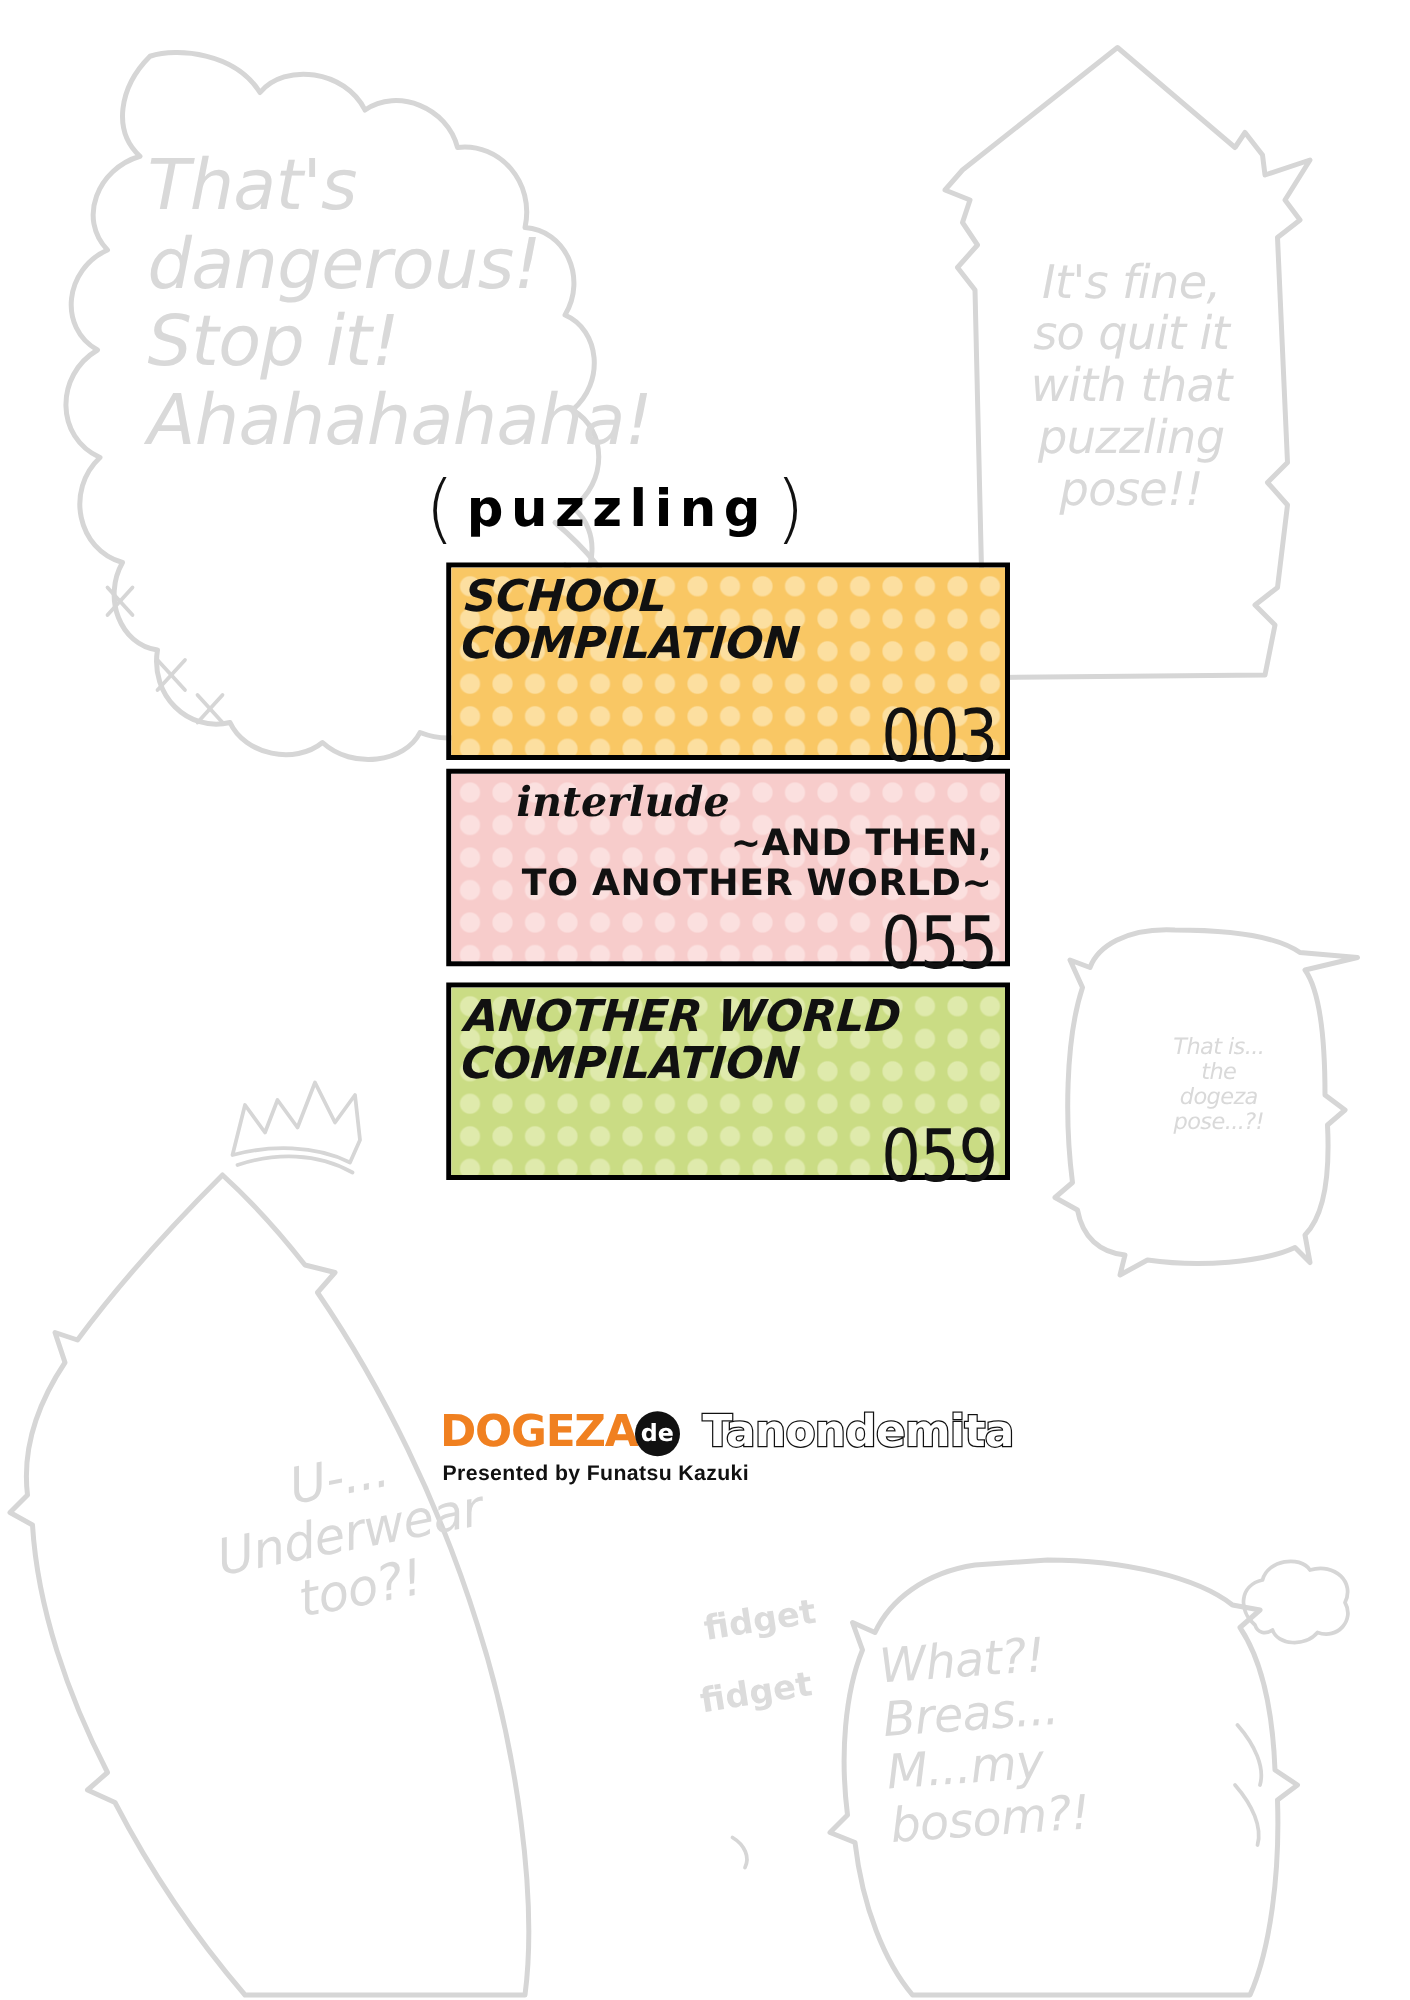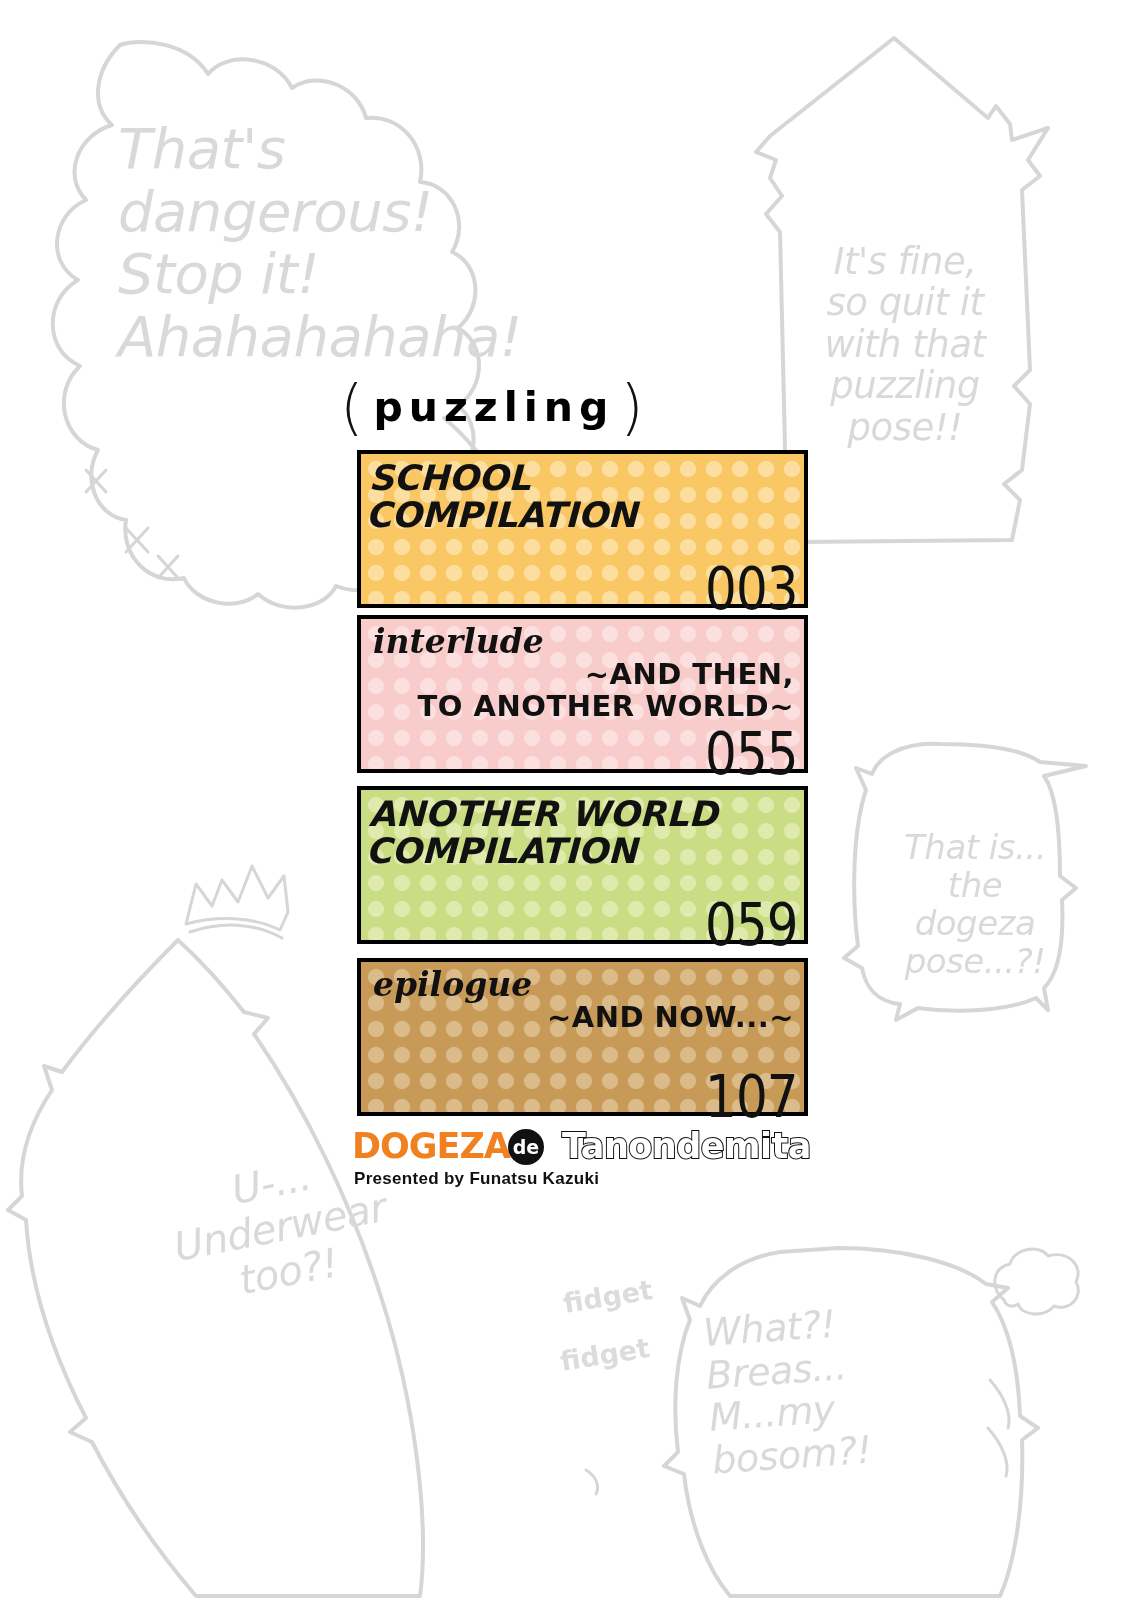--- a/index.html
+++ b/index.html
@@ -41,27 +41,26 @@
     width: 330px;
     font-size: 56px;
     text-align: left;
   }
   
   #bt-topright {
     left: 780px; top: 205px;
     width: 250px;
     font-size: 37px;
     text-align: center;
-    margin-top: 36px;
   }
   
   #bt-right {
     left: 880px; top: 828px;
     width: 190px;
-    font-size: 34px;
+    font-size: 18px;
     text-align: center;
   }
   
   #bt-bottomleft {
     left: 130px; top: 1160px;
     width: 300px;
     font-size: 40px;
     text-align: center;
     transform: rotate(-11deg);
     transform-origin: 50% 50%;
@@ -180,21 +179,21 @@
     font-weight: 400;
     font-size: 58px;
     line-height: 1;
     color: #111111;
     letter-spacing: -1px;
     transform: scaleX(0.86);
     transform-origin: right bottom;
   }
 
   #box-school    { top: 450px; height: 158px; }
-  #box-interlude { top: 615px; height: 158px; }
+  #box-interlude { top: 615px; height: 158px; padding-left: 40px; }
   #box-another   { top: 786px; height: 158px; }
   #box-epilogue  { top: 958px; height: 158px; }
 
   
   #logo-block {
     position: absolute;
     left: 352px;
     top: 1126px;
     width: 470px;
   }
@@ -401,30 +400,20 @@
     <div class="toc-fill">
       <div class="dots" style="background-color: rgb(202, 220, 132); background-image: radial-gradient(circle, rgb(223, 234, 172) 7.5px, rgb(223, 234, 172) 7.5px, rgba(0, 0, 0, 0) 8.6px);"></div>
     </div>
     <div class="toc-inner">
       <div class="title-comic">ANOTHER WORLD
 COMPILATION</div>
       <div class="pagenum">059</div>
     </div>
   </div>
 
-  <div class="toc-box" id="box-epilogue">
-    <div class="toc-fill">
-      <div class="dots" style="background-color: rgb(200, 154, 88); background-image: radial-gradient(circle, rgb(220, 187, 138) 7.5px, rgb(220, 187, 138) 7.5px, rgba(0, 0, 0, 0) 8.6px);"></div>
-    </div>
-    <div class="toc-inner">
-      <div class="label-serif">epilogue</div>
-      <div class="sub-comic">~AND NOW...~</div>
-      <div class="pagenum">107</div>
-    </div>
-  </div>
 
   <div id="logo-block">
     <div id="logo-row">
       <span id="logo-dogeza">DOGEZA</span>
       <span id="logo-de-badge">de</span>
       <span id="logo-tanondemita">Tanondemita</span>
     </div>
     <div id="logo-credit">Presented by Funatsu Kazuki</div>
   </div>
 

